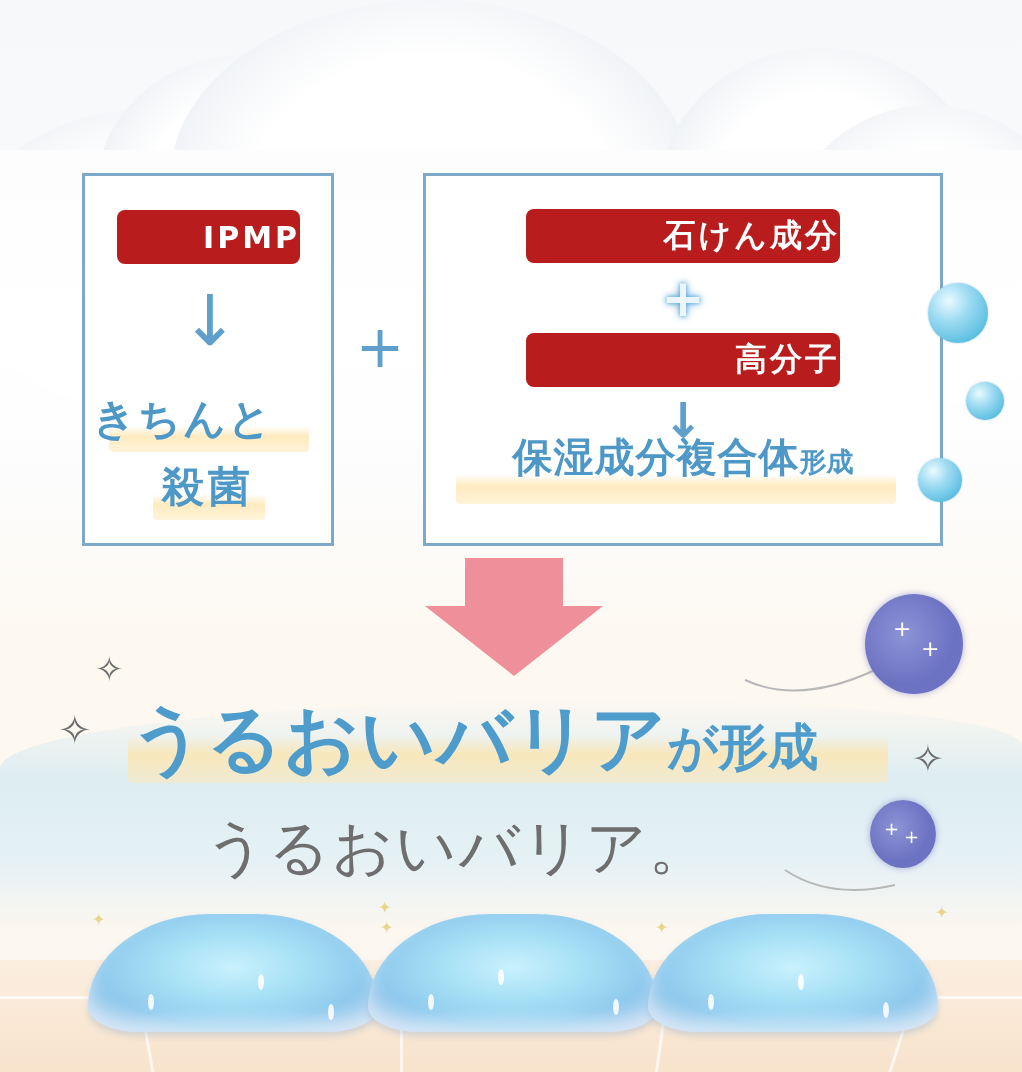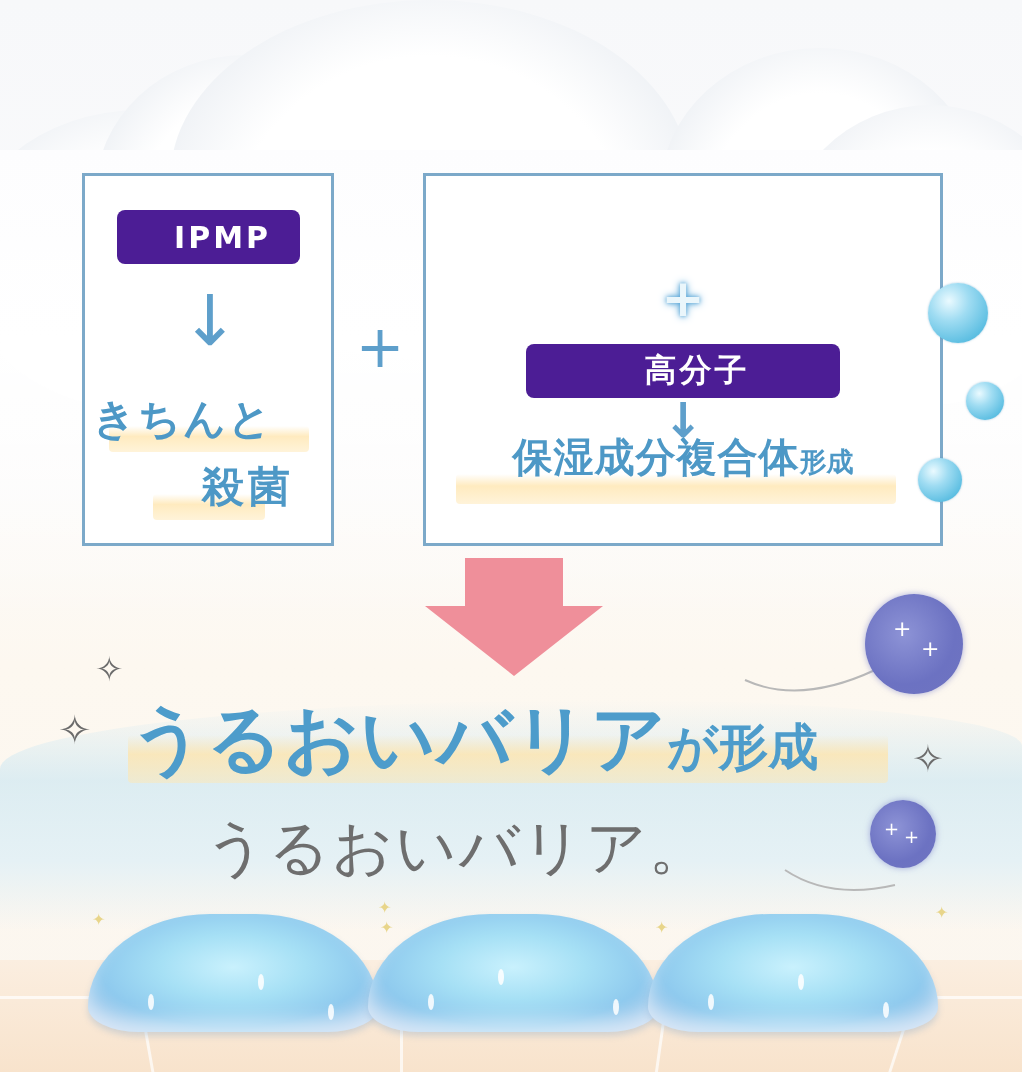--- a/index.html
+++ b/index.html
@@ -34,22 +34,22 @@
       position: absolute; left: 0; top: 960px; width: 1022px; height: 112px;
       background: linear-gradient(180deg, #fbeee0 0%, #f8e3cc 100%);
     }
     .skin .line { position: absolute; background: rgba(255,255,255,0.7); }
 
     
     .box {
       position: absolute; border: 3px solid #7ca9c9; background: #ffffff;
     }
     .pill {
-      position: absolute; background: #4c1d95; color: #ffffff; border-radius: 8px;
-      display: flex; align-items: center; justify-content: center;
+      position: absolute; background: #b91c1c; color: #ffffff; border-radius: 8px;
+      display: flex; align-items: center; justify-content: flex-end;
       font-weight: bold; letter-spacing: 3px; padding-left: 28px;
     }
     .blue-text { color: #4d98c6; font-weight: bold; }
     .highlight {
       position: absolute; background: linear-gradient(180deg, rgba(255,234,190,0) 0%, rgba(255,228,170,0.75) 40%, rgba(255,232,180,0.5) 100%);
       border-radius: 4px;
     }
     .arrow-thin {
       position: absolute; color: #5e9fcb; font-size: 64px; line-height: 1;
       text-align: center; font-weight: normal;
@@ -105,28 +105,31 @@
 </div>
 
 <div class="box" style="left:82px; top:173px; width:252px; height:373px;">
   <div class="pill" style="left:32px; top:34px; width:183px; height:54px; font-size:30px;">
     <span>IPMP</span>
   </div>
   <div class="arrow-thin" style="left:85px; top:110px; width:80px; font-size:70px;">↓</div>
   <div class="highlight" style="left:24px; top:250px; width:200px; height:26px;"></div>
   <div class="highlight" style="left:68px; top:318px; width:112px; height:26px;"></div>
   <div class="blue-text abs" style="left:0; top:215px; width:196px; text-align:center; font-size:42px; letter-spacing:2px;">きちんと</div>
-  <div class="blue-text abs" style="left:0; top:283px; width:246px; text-align:center; font-size:42px; letter-spacing:4px;margin-left:40px;">殺菌</div>
+  <div class="blue-text abs" style="left:0; top:283px; width:246px; text-align:center; font-size:42px; letter-spacing:4px;">殺菌</div>
 </div>
 
 <div class="abs" style="left:350px; top:318px; width:60px; text-align:center; color:#5e9fcb; font-size:58px; line-height:1;">+</div>
 
 <div class="box" style="left:423px; top:173px; width:520px; height:373px;">
+  <div class="pill" style="left:100px; top:33px; width:314px; height:54px; font-size:32px;">
+    <span>石けん成分</span>
+  </div>
   <div class="abs" style="left:220px; top:96px; width:74px; text-align:center; color:#eaf6fb; font-size:52px; font-weight:bold; line-height:1; text-shadow:0 0 8px #5aa7d8, 0 0 4px #5aa7d8;">+</div>
-  <div class="pill" style="left:100px; top:168px; width:314px; height:54px; font-size:32px;">
+  <div class="pill" style="left:100px; top:157px; width:314px; height:54px; font-size:32px;">
     <span>高分子</span>
   </div>
   <div class="arrow-thin" style="left:220px; top:220px; width:74px; font-size:48px; font-weight:bold;">↓</div>
   <div class="highlight" style="left:30px; top:298px; width:440px; height:30px;"></div>
   <div class="blue-text abs" style="left:0; top:254px; width:514px; text-align:center; white-space:nowrap;">
     <span style="font-size:40px; letter-spacing:1px;">保湿成分複合体</span><span style="font-size:27px;">形成</span>
   </div>
 </div>
 
 <div class="bubble" style="left:928px; top:283px; width:60px; height:60px;"></div>

